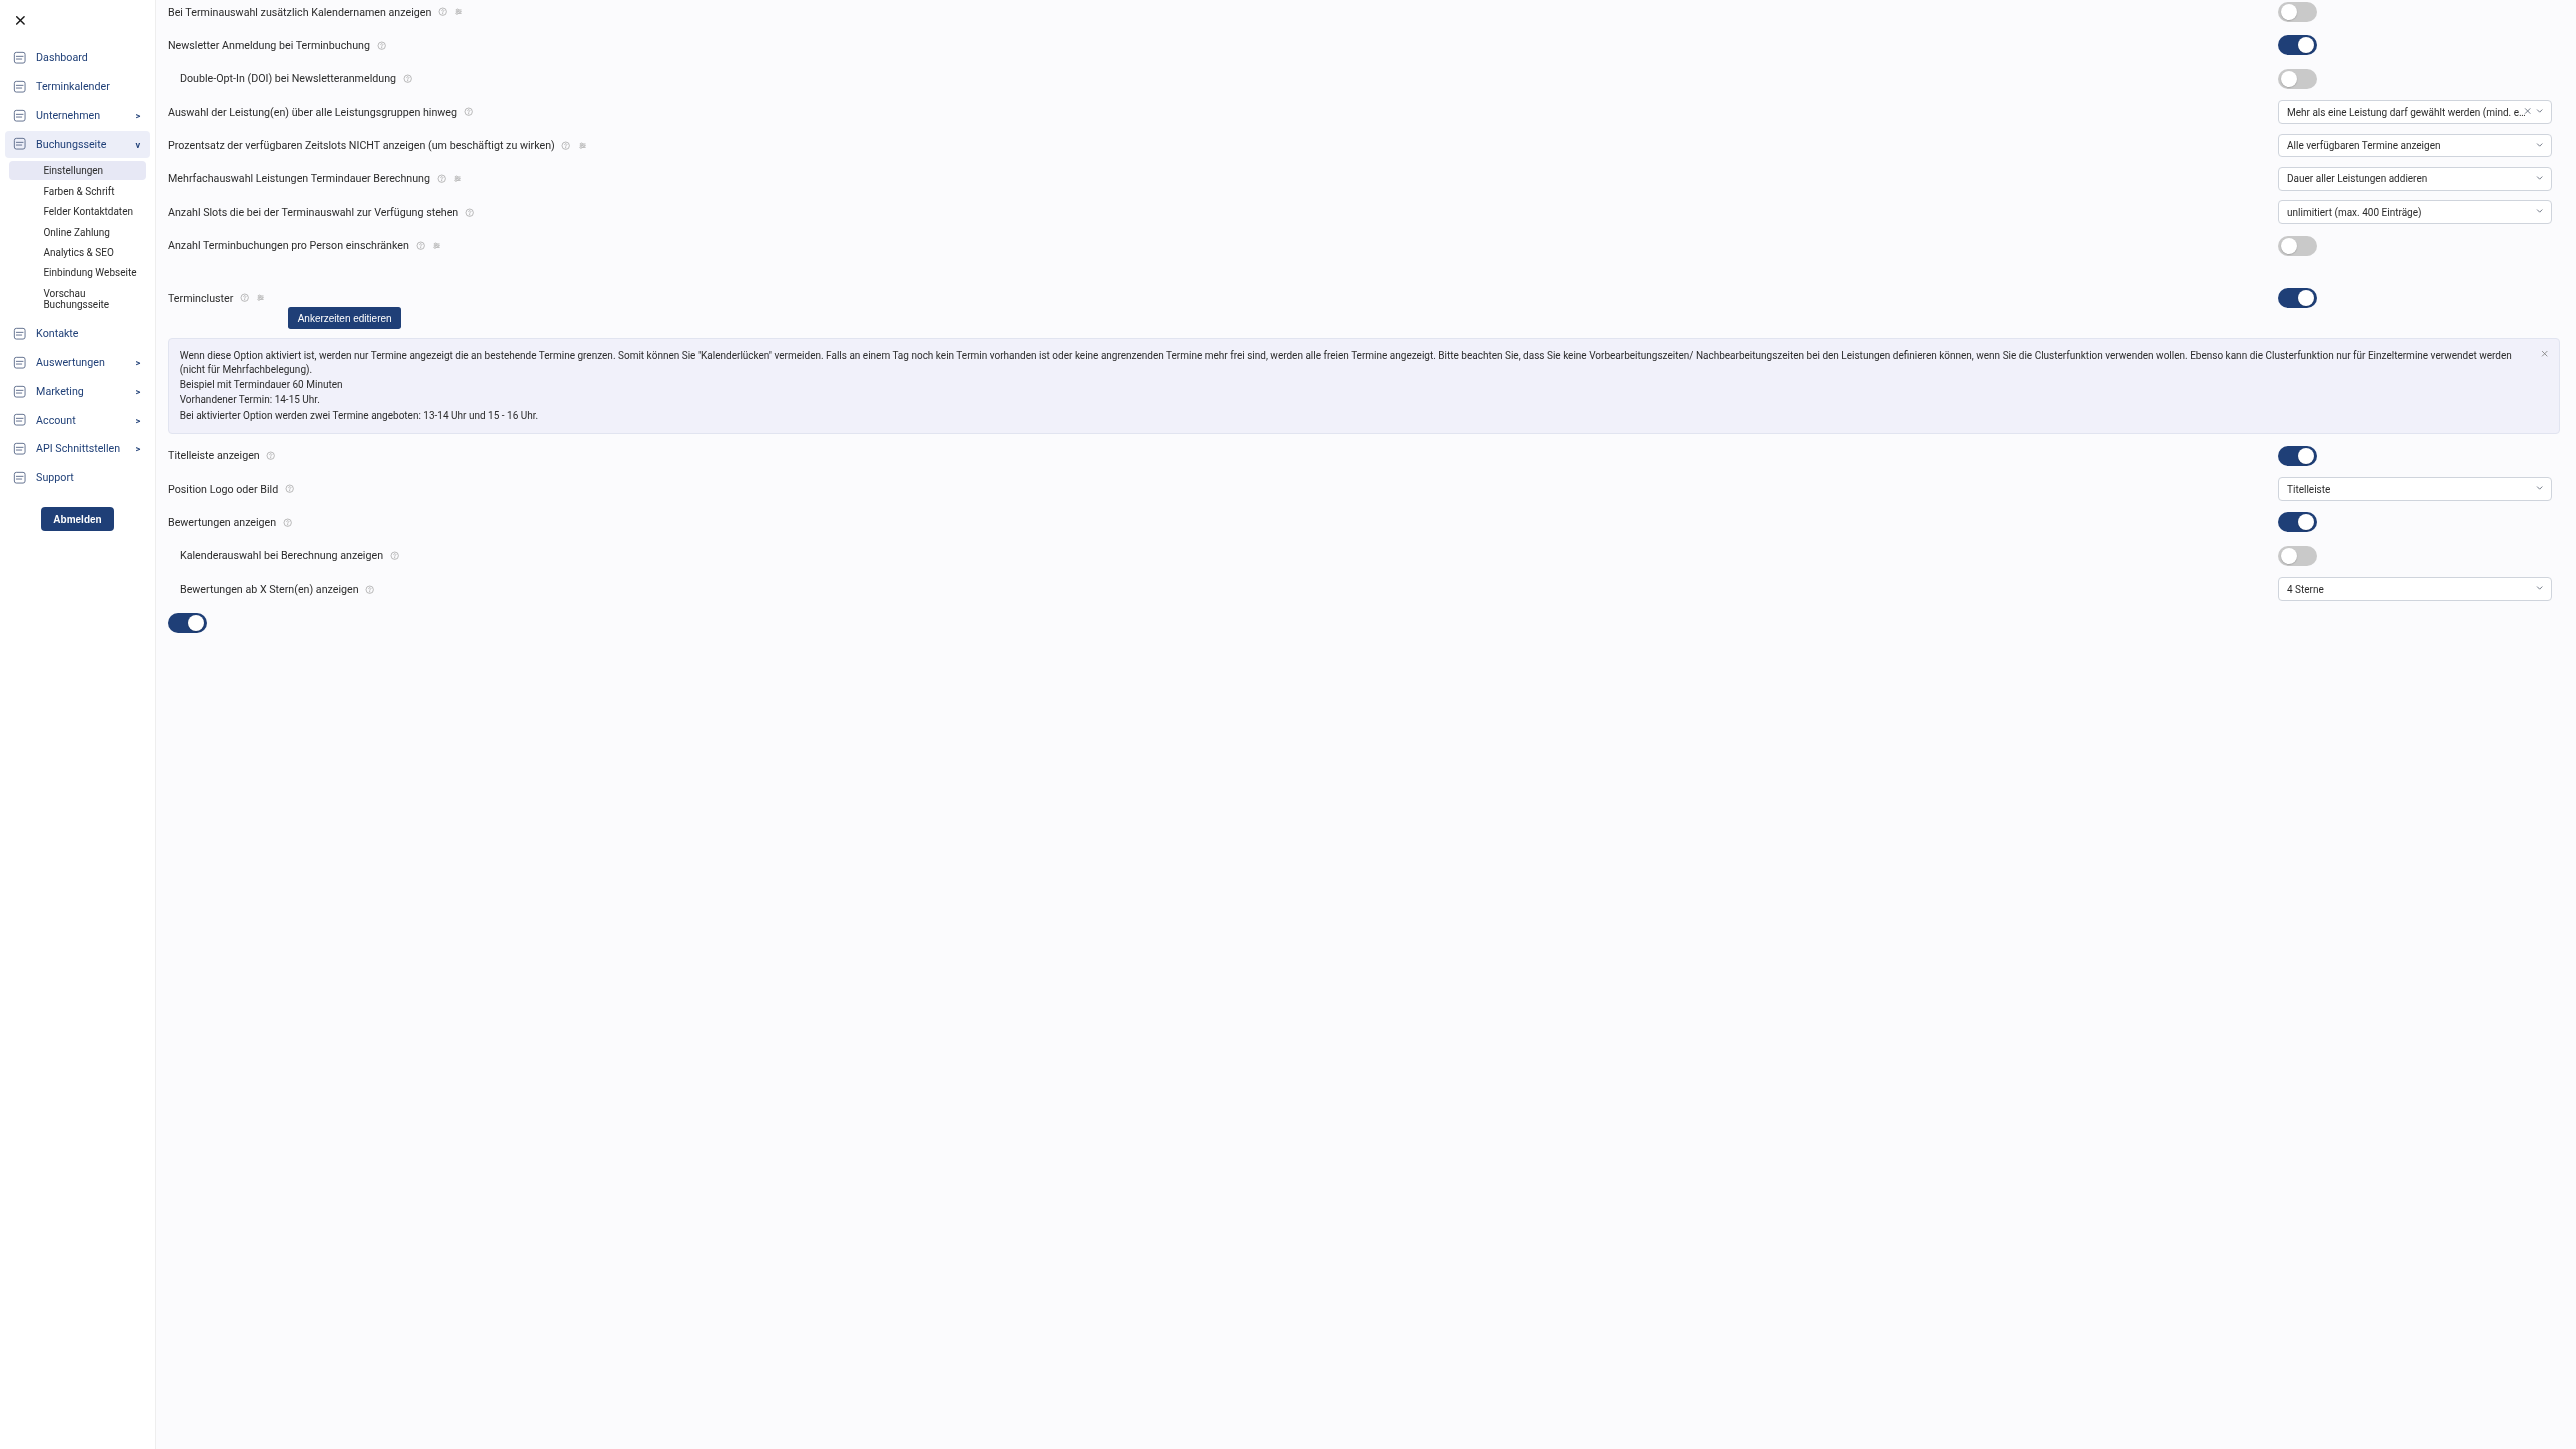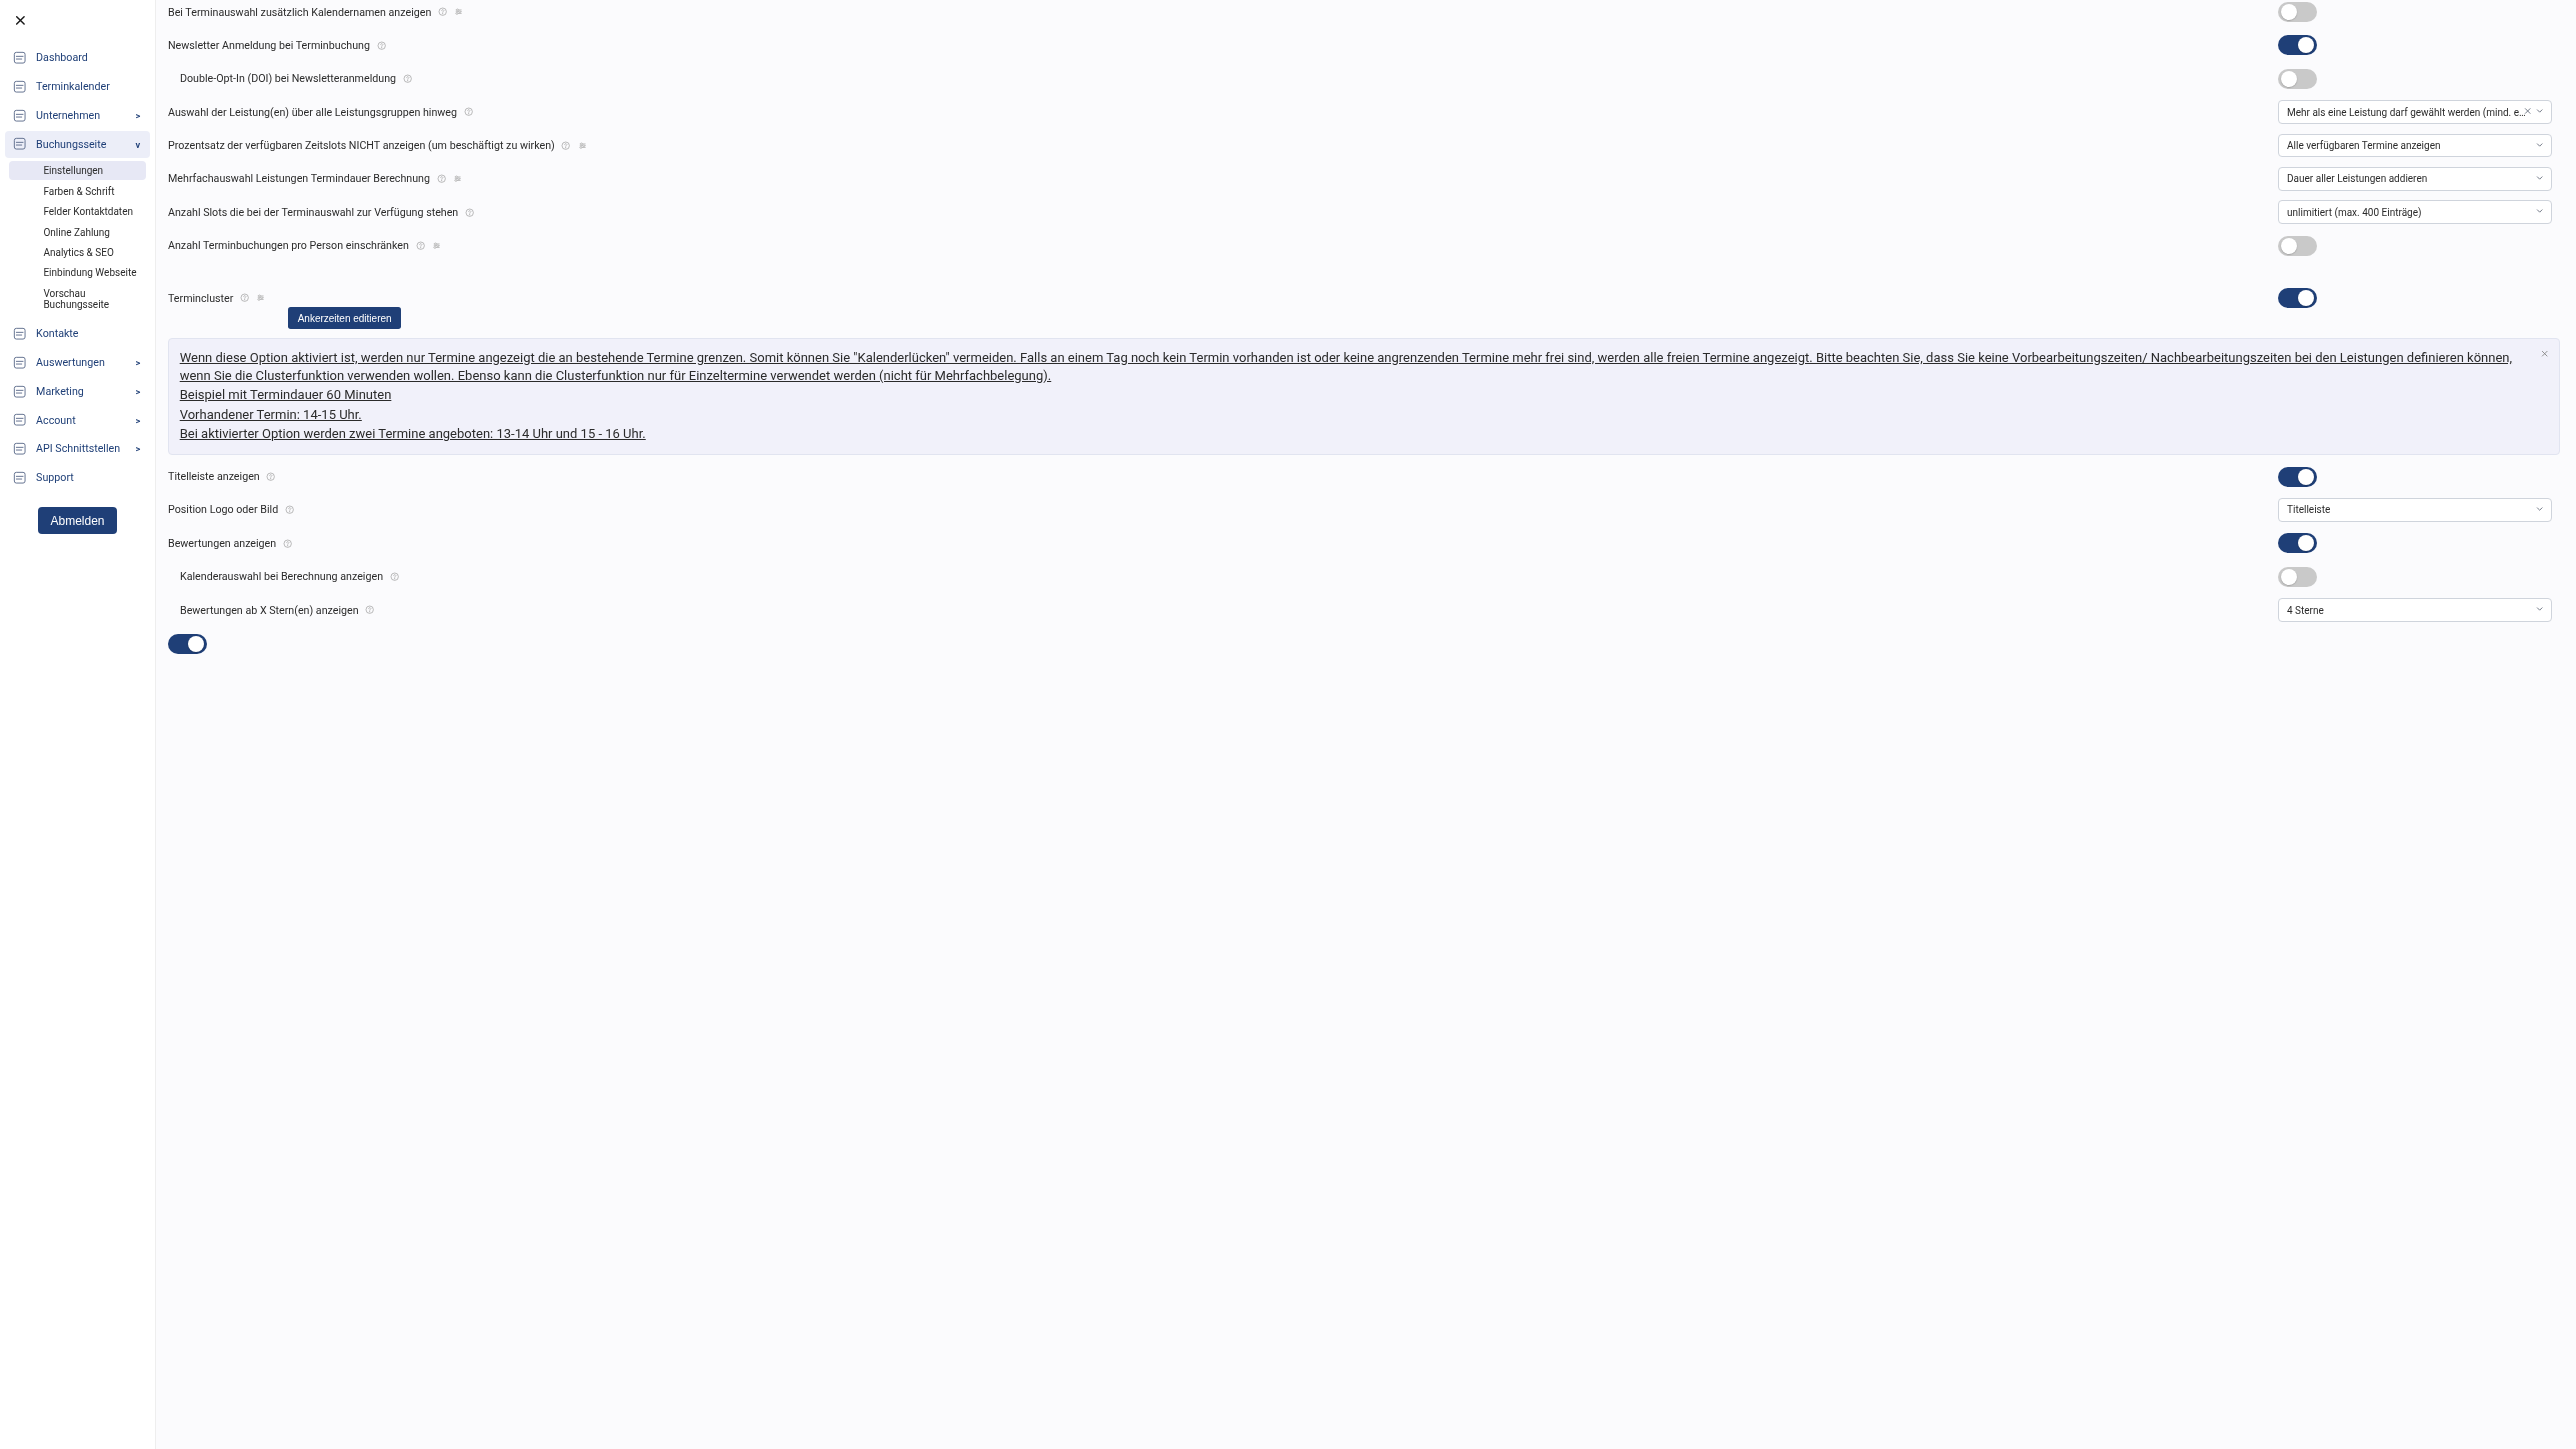--- a/index.html
+++ b/index.html
@@ -79,22 +79,23 @@
   .sub-item.active {
     background: var(--sub-active);
   }
   .logout-wrap { display:flex; justify-content:center; margin-top: 16px; }
   .logout-btn {
     background: var(--brand);
     color: #fff;
     border: none;
     padding: 6.7px 12px;
     border-radius: 4px;
-    font-size: 12px;
+    font-size: 10px;
     cursor: pointer;
+    font-weight: bold;
   }
 
   
   .main {
     padding: 0 16px 16px 12px;
     background: #fbfbfd;
   }
   .settings { display: flex; flex-direction: column; gap: 9.4px; }
 
   .row {
@@ -156,23 +157,22 @@
   }
 
   
   .callout {
     background: var(--callout);
     border: 0.7px solid #e1e4f0;
     border-radius: 4px;
     padding: 9.4px 27px 9.4px 10.7px;
     position: relative;
     color: #2b2b2b;
-    font-size: 13px;
+    font-size: 10px;
     line-height: 1.4;
-    text-decoration: underline;
   }
   .callout .p { margin: 0 0 1.3px 0; }
   .callout .close {
     position: absolute; right: 6.7px; top: 6.7px;
     cursor: pointer; color: #8a8a8a;
     width: 14.8px; height: 14.8px; display:flex; align-items:center; justify-content:center;
   }
 
   
   .help-icon, .sliders-icon { color: #a6a6a6; display:inline-flex; align-items:center; }

